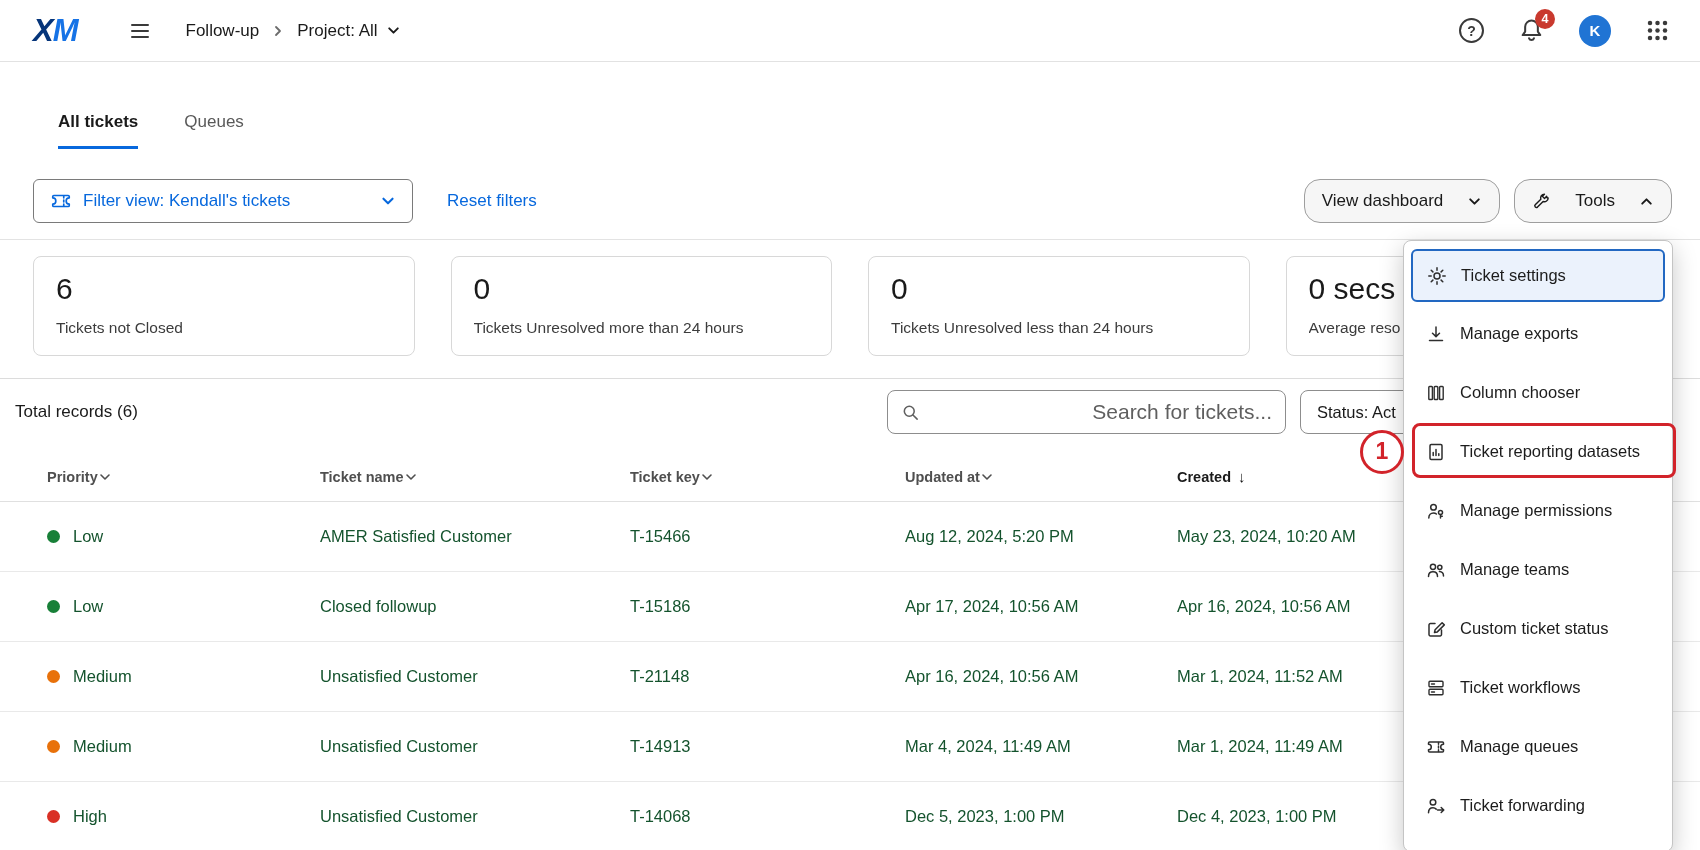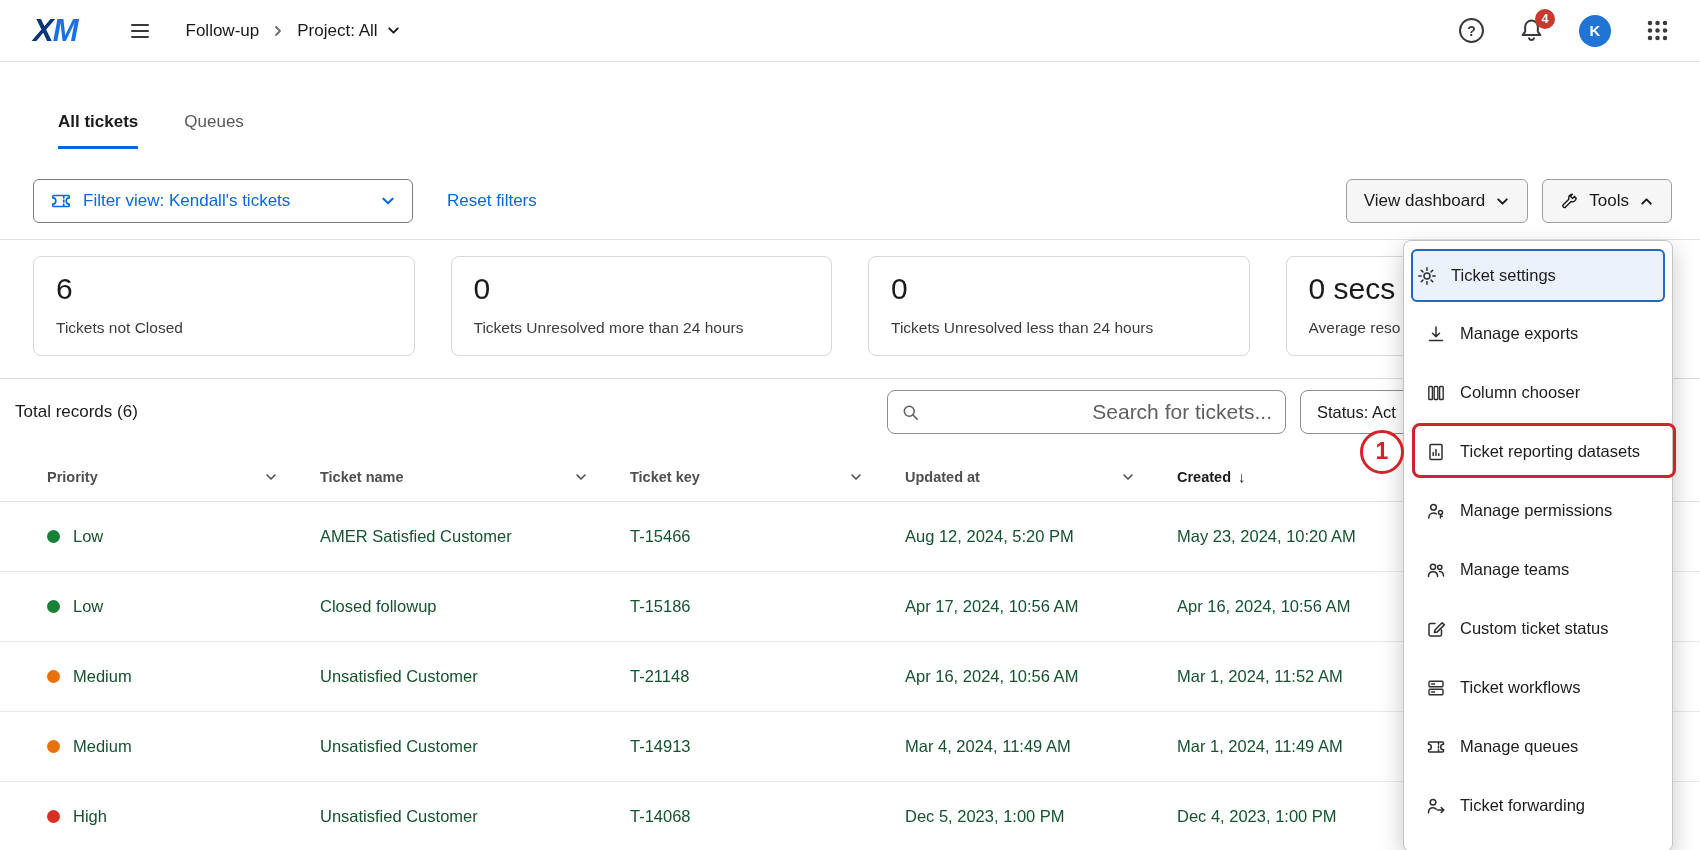--- a/index.html
+++ b/index.html
@@ -35,22 +35,22 @@
   .tab { font-size:17px; padding-bottom:14px; border-bottom:3px solid transparent; color:#595959; cursor:pointer; }
   .tab.active { color:#1a1a1a; font-weight:bold; border-bottom-color:#0768DD; }
 
   
   .filter-row { display:flex; align-items:center; margin-top:30px; padding:0 28px 0 33px; height:44px; }
   .filter-view-btn { width:380px; height:44px; border:1px solid #7a7a7a; border-radius:6px; background:#fff;
     display:flex; align-items:center; padding:0 16px; color:#0768DD; font-size:17px; cursor:pointer; }
   .filter-view-btn .fv-label { margin-left:11px; flex:1; text-align:left; }
   .reset-link { margin-left:34px; color:#0768DD; font-size:17px; cursor:pointer; text-decoration:none; }
   .filter-actions { margin-left:auto; display:flex; gap:14px; }
-  .gray-btn { height:44px; border:1px solid #9e9e9e; border-radius:6px; background:#f6f6f6;
-    display:flex; align-items:center; gap:10px; padding:0 17px; font-size:17px; color:#1a1a1a; cursor:pointer; }
+  .gray-btn { height:44px; border:1px solid #9e9e9e; border-radius:16px; background:#f6f6f6;
+    display:flex; align-items:center; gap:24px; padding:0 17px; font-size:17px; color:#1a1a1a; cursor:pointer; }
 
   .divider { border-top:1px solid #e3e3e3; margin-top:16px; }
   .divider2 { border-top:1px solid #dcdcdc; margin-top:22px; }
 
   
   .cards { display:flex; gap:36px; margin-top:16px; padding:0 33px; }
   .card { flex:1 1 0; height:100px; border:1px solid #d8d8d8; border-radius:8px; background:#fff; padding:15px 22px; }
   .card-value { font-size:30px; color:#1a1a1a; }
   .card-label { font-size:15.5px; color:#3c3c3c; margin-top:13px; white-space:nowrap; overflow:hidden; }
 
@@ -62,40 +62,40 @@
   .search-box input { border:none; outline:none; flex:1; font-size:21px; font-family:inherit; color:#333;text-align:right; }
   .search-box input::placeholder { color:#5f5f5f; }
   .status-btn { position:absolute; left:1300px; top:0; width:300px; height:44px; border:1px solid #8d8d8d;
     border-radius:8px; background:#fff; display:flex; align-items:center; padding:0 16px; font-size:16.5px;
     color:#1a1a1a; cursor:pointer; }
 
   
   .table { margin-top:18px; }
   .thead, .trow { display:grid; grid-template-columns:273px 310px 275px 272px 1fr; padding-left:47px; align-items:center; }
   .thead { height:50px; border-bottom:1px solid #e0e0e0; }
-  .hcell { display:flex; align-items:center; justify-content:space-between; padding-right:42px;
+  .hcell { display:flex; align-items:center; justify-content:flex-start; padding-right:42px;
     font-size:14.5px; color:#4f4f4f; font-weight:bold; cursor:pointer; }
   .hcell.sorted { justify-content:flex-start; gap:7px; color:#1a1a1a; }
   .hchev { color:#4f4f4f; }
   .sort-arrow { font-size:15px; color:#1a1a1a; }
   .trow { height:70px; border-bottom:1px solid #e9e9e9; font-size:16.5px; color:#14532d; cursor:pointer; }
   .c-priority { display:flex; align-items:center; gap:13px; }
   .dot { width:13px; height:13px; border-radius:50%; background:#999; flex:none; }
   .dot[data-color="green"]  { background:#188038; }
   .dot[data-color="orange"] { background:#E8710A; }
   .dot[data-color="red"]    { background:#D93025; }
 
   
   .tools-menu { position:absolute; top:240px; right:27px; width:270px; height:612px; background:#fff;
     border:1px solid #c4c4c4; border-radius:8px; box-shadow:0 8px 24px rgba(0,0,0,0.22);
     padding-top:4px; z-index:40; }
   .menu-item { position:relative; height:59px; display:flex; align-items:center; gap:14px;
     padding-left:22px; font-size:16.5px; color:#1c1c1c; cursor:pointer; }
   .menu-item .mi-icon { color:#2e2e2e; flex:none; }
-  .menu-item.selected { height:53px; margin:4px 7px 2px 7px; padding-left:4px;
+  .menu-item.selected { height:53px; margin:4px 7px 2px 7px; padding-left:14px;
     border:2px solid #2268c2; background:#ebf2fc; border-radius:6px;align-items:center; }
   .annot-rect { position:absolute; left:8px; right:-4px; top:1px; bottom:3px;
     border:3px solid #d2232a; border-radius:8px; pointer-events:none; z-index:4; }
   .annot-circle { position:absolute; left:-44px; top:50%; transform:translateY(-50%);
     width:44px; height:44px; border:3px solid #d2232a; border-radius:50%; background:#fff;
     color:#d2232a; font-size:23px; font-weight:bold; display:flex; align-items:center; justify-content:center;
     z-index:5; }
 </style>
 </head>
 <body>

